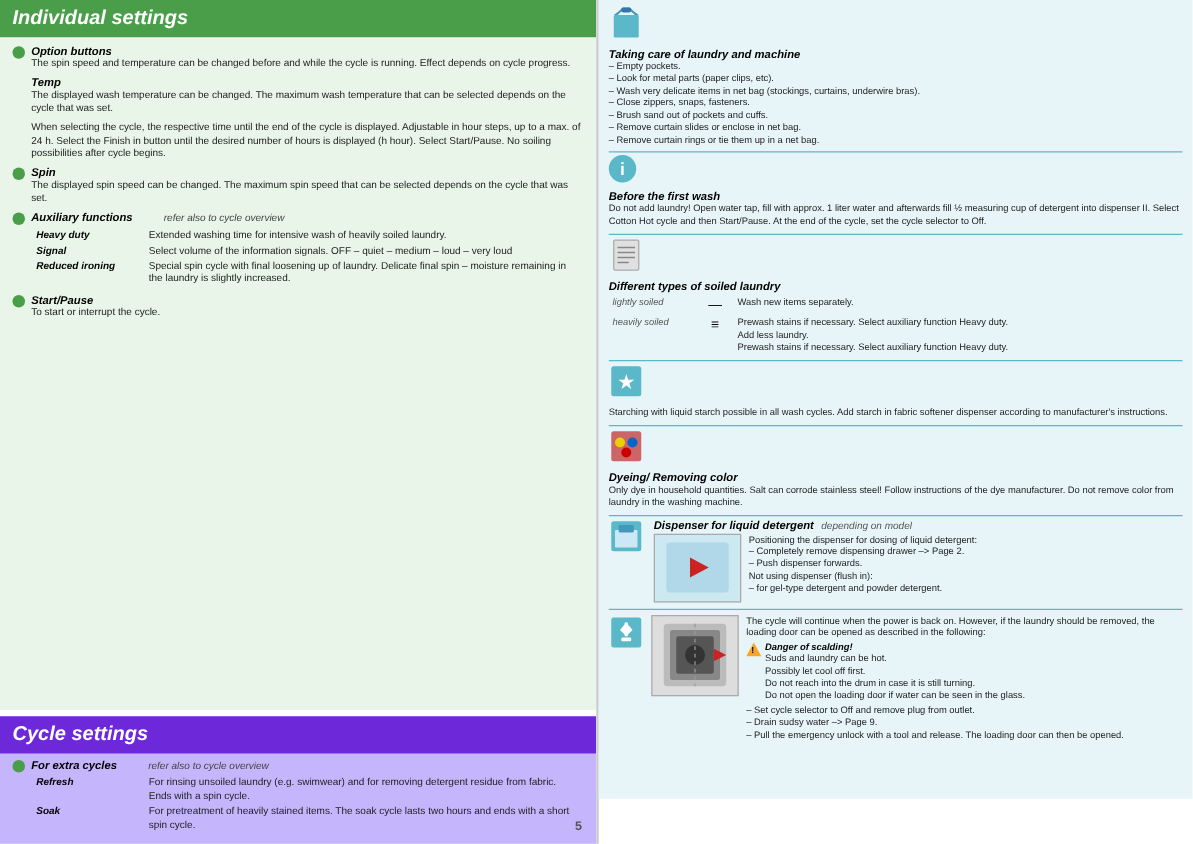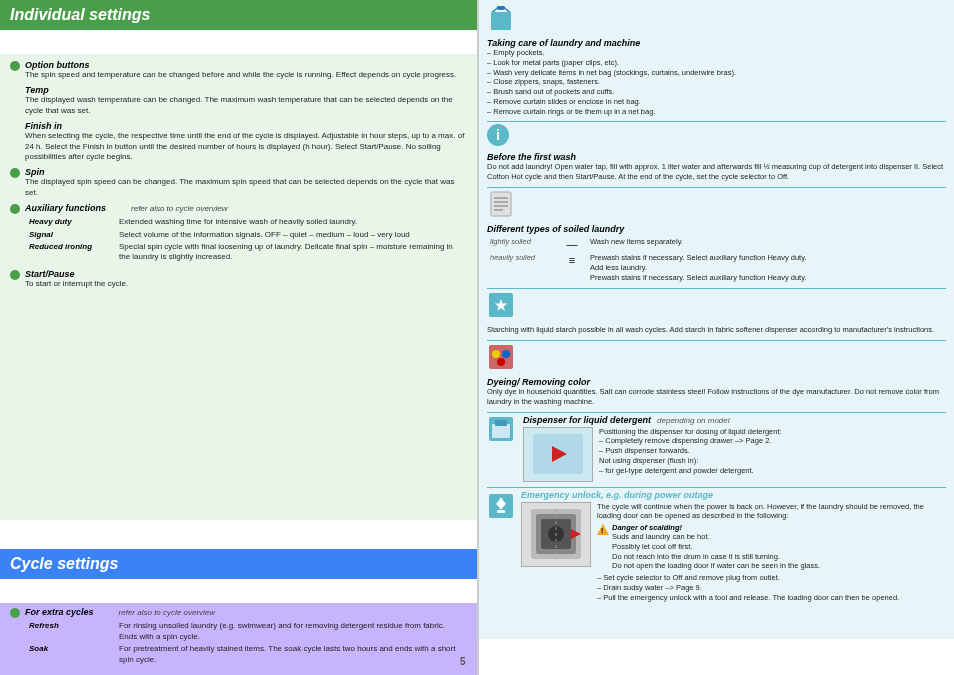--- a/index.html
+++ b/index.html
@@ -90,21 +90,21 @@
       color: #000;
     }
 
     
     .cycle-header {
       padding: 6px 10px;
       font-size: 16px;
       font-style: italic;
       font-weight: bold;
       color: #fff;
-      background: #3b82f6;
+      background: #6d28d9;
       margin-top: 5px;
     }
 
     .cycle-content {
       background: #c4b5fd;
       padding: 4px 10px;
     }
 
     .aux-header {
       display: flex;
@@ -360,21 +360,21 @@
       margin: 2px 0;
     }
 
     .right-divider {
       border-top-color: #5ab8c8;
     }
   </style>
 </head>
 <body>
 
-<div class="left-panel" style="position:relative;gap:24px;">
+<div class="left-panel" style="position:relative;">
 
   <div class="section-header">
     <span>Individual settings</span>
   </div>
 
   <div class="individual-content">
 
     <div class="bullet-section">
       <div class="green-bullet"></div>
       <div class="bullet-content">
@@ -387,21 +387,20 @@
       <div style="width:15px;flex-shrink:0;"></div>
       <div class="bullet-content">
         <div class="sub-title">Temp</div>
         <div class="body-text">The displayed wash temperature can be changed. The maximum wash temperature that can be selected depends on the cycle that was set.</div>
       </div>
     </div>
 
     <div class="bullet-section">
       <div style="width:15px;flex-shrink:0;"></div>
       <div class="bullet-content">
-        <div class="sub-title">Finish in</div>
         <div class="body-text">When selecting the cycle, the respective time until the end of the cycle is displayed. Adjustable in hour steps, up to a max. of 24 h. Select the Finish in button until the desired number of hours is displayed (h hour). Select Start/Pause. No soiling possibilities after cycle begins.</div>
       </div>
     </div>
 
     <div class="bullet-section">
       <div class="green-bullet"></div>
       <div class="bullet-content">
         <div class="sub-title">Spin</div>
         <div class="body-text">The displayed spin speed can be changed. The maximum spin speed that can be selected depends on the cycle that was set.</div>
       </div>
@@ -608,21 +607,20 @@
     <div style="display:flex;gap:6px;">
       <div class="info-icon" style="margin-top:2px;">
         <svg width="26" height="26" viewBox="0 0 26 26">
           <rect x="1" y="1" width="24" height="24" rx="2" fill="#5ab8c8"></rect>
           <polygon points="13,5 13,16" stroke="white" stroke-width="2.5" fill="none"></polygon>
           <polygon points="13,16 8,11 13,5 18,11" fill="white"></polygon>
           <rect x="9" y="17" width="8" height="3" rx="1" fill="white"></rect>
         </svg>
       </div>
       <div style="flex:1;">
-        <div class="emergency-title">Emergency unlock, e.g. during power outage</div>
         <div style="display:flex;gap:6px;margin-top:2px;">
           <div class="emergency-img">
             <svg width="60" height="60" viewBox="0 0 60 60">
               <rect x="5" y="5" width="50" height="50" rx="3" fill="#bbb"></rect>
               <rect x="10" y="10" width="40" height="40" rx="2" fill="#888"></rect>
               <rect x="15" y="15" width="30" height="30" rx="2" fill="#555"></rect>
               <circle cx="30" cy="30" r="8" fill="#333"></circle>
               <line x1="30" y1="5" x2="30" y2="55" stroke="#999" stroke-width="1" stroke-dasharray="3"></line>
               <polygon points="45,35 55,30 45,25" fill="#cc2222"></polygon>
             </svg>

